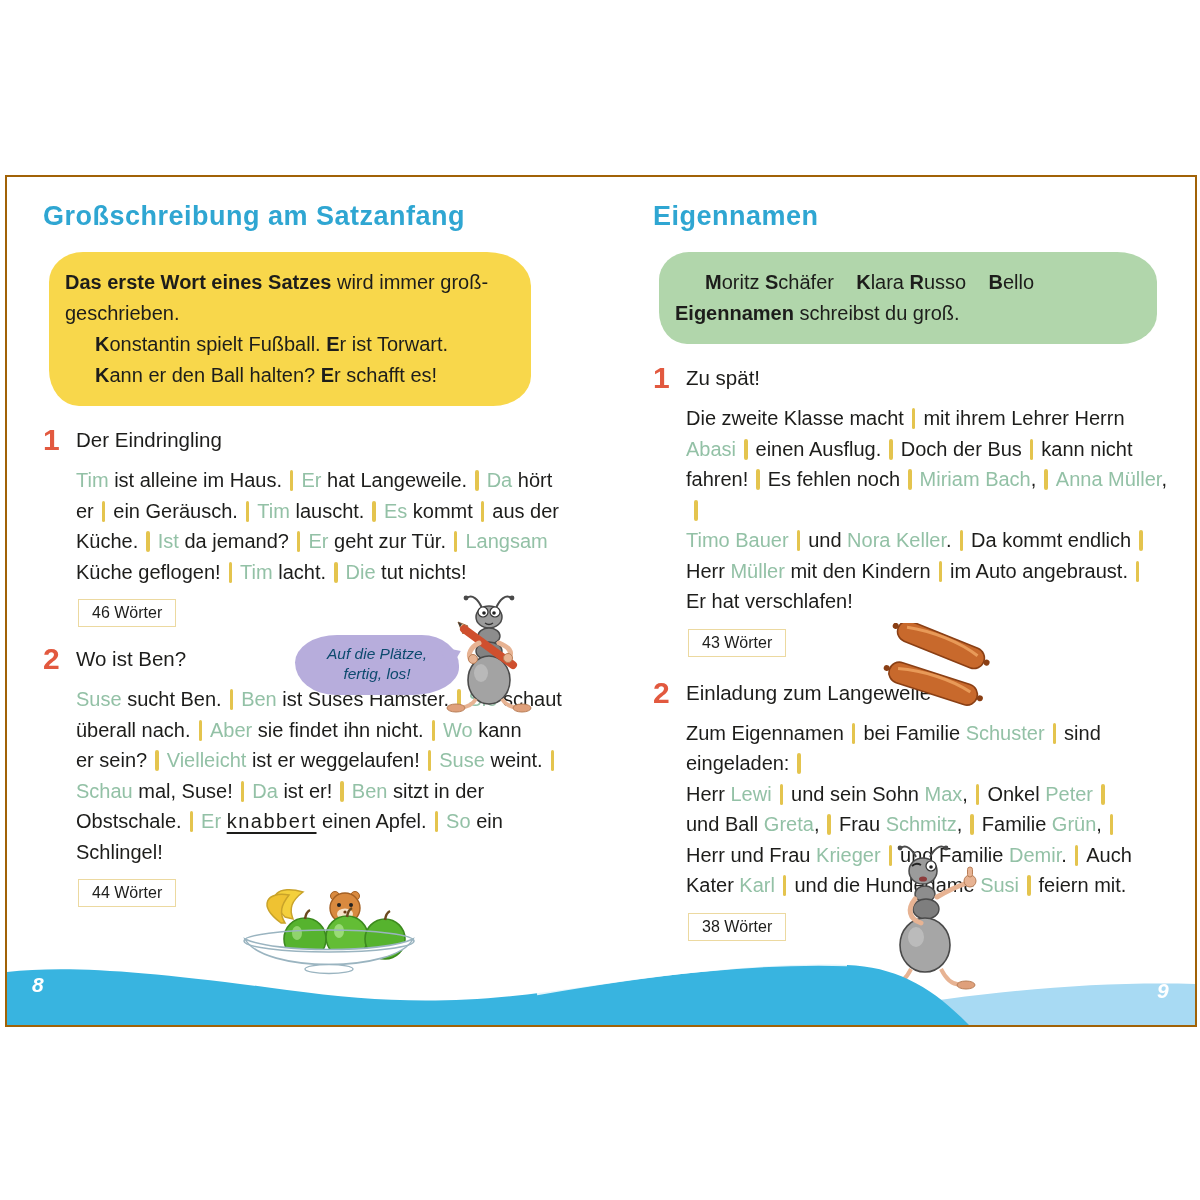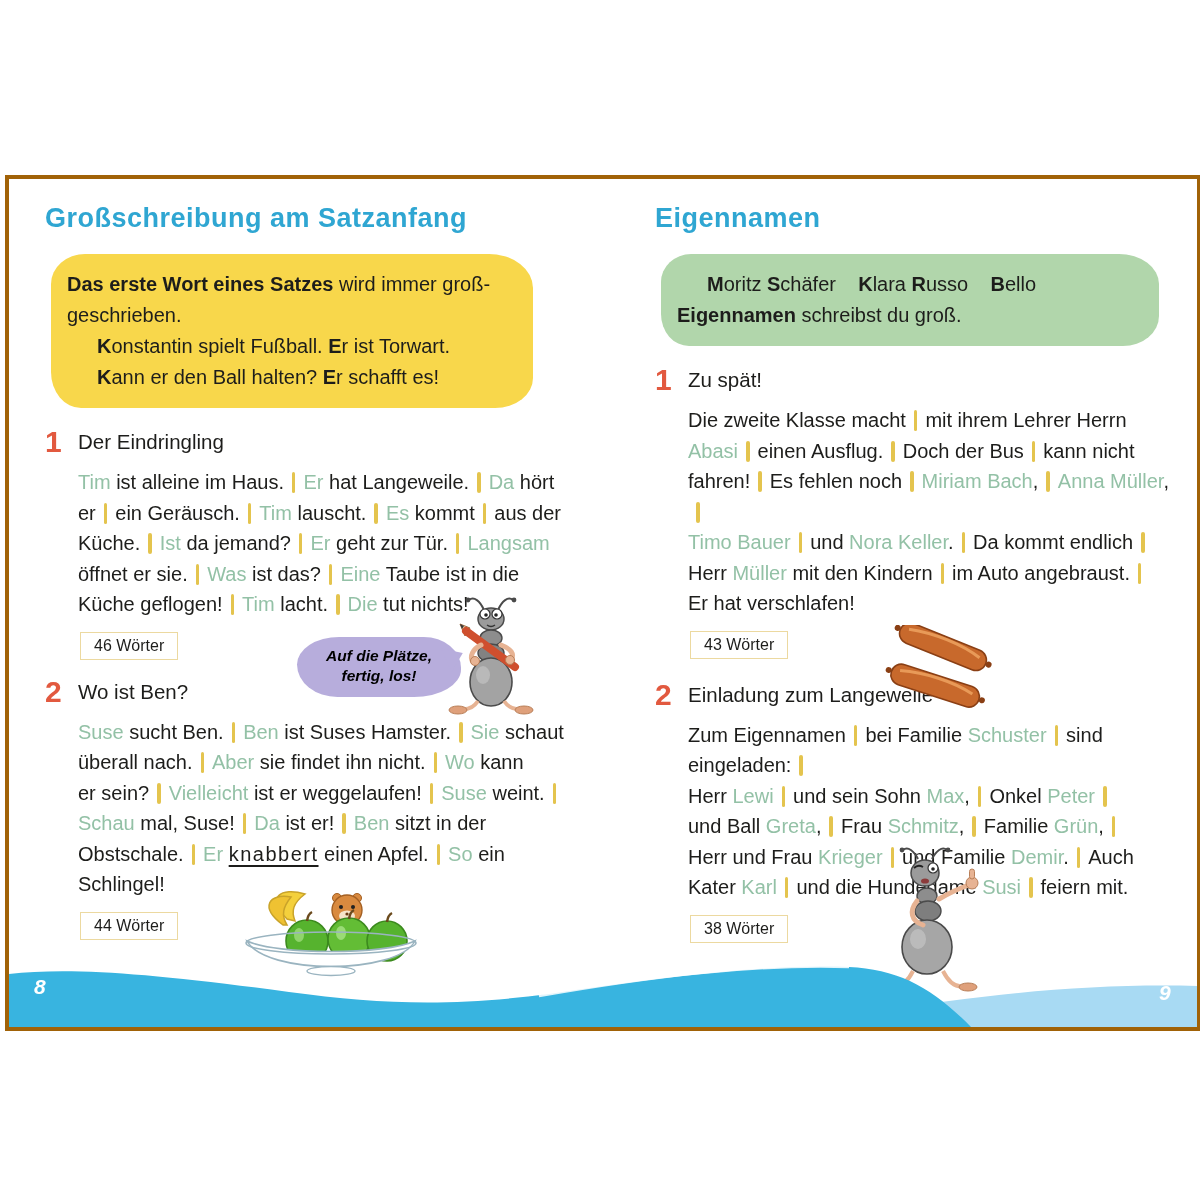--- a/index.html
+++ b/index.html
@@ -1,19 +1,19 @@
 <!DOCTYPE html>
 <html style="--title_cyan: #2fa6d2; --green_word: #93c1a6; --divider_gold: #e4c44e; --info_yellow: #f8d74b; --info_green: #b1d6ab; --ex_number: #e2593f; --badge_border: #ecd9a0; --bubble_purple: #b7addc; --wave_main: #38b4e0; --wave_light: #a8daf3; --text_dark: #1d1d1b;"><head>
 <meta charset="utf-8">
 <style>
   html,body{margin:0;padding:0;background:#ffffff;}
   .stage{position:relative;width:1200px;height:1200px;background:#ffffff;
          font-family:"Liberation Sans",sans-serif;color:var(--text_dark);overflow:hidden;}
   .book{position:absolute;left:5px;top:175px;width:1188px;height:848px;
-        background:#ffffff;border:4px solid #a16207;overflow:hidden;}
+        background:#ffffff;border:2px solid #a16207;overflow:hidden;}
   .col{position:absolute;top:24px;}
   .col-left{left:36px;width:540px;}
   .col-right{left:646px;width:528px;}
   .sec-title{font-size:27px;font-weight:bold;color:var(--title_cyan);letter-spacing:0.5px;margin-bottom:20px;}
   .rulebox{font-size:20px;line-height:31px;padding:15px 22px 15px 16px;margin-bottom:22px;}
   .rulebox.yellow{background:var(--info_yellow);margin-left:6px;width:444px;
         border-radius:34px 44px 38px 30px / 30px 34px 30px 36px;}
   .rulebox.green{background:var(--info_green);margin-left:6px;width:460px;
         border-radius:30px 40px 36px 28px / 28px 30px 30px 32px;}
   .ex{position:relative;padding-left:33px;margin-bottom:10px;}
@@ -23,22 +23,22 @@
   .tline{white-space:pre-wrap;}
   .tline.ind{padding-left:30px;}
   .g{color:var(--green_word);}
   .b{font-weight:bold;}
   .u{text-decoration:underline;text-underline-offset:4px;letter-spacing:1.5px;}
   .d{display:inline-block;width:3.5px;height:21px;background:var(--divider_gold);
      border-radius:2px;margin:0 8px;vertical-align:-4px;}
   .badge{display:inline-block;border:1.5px solid var(--badge_border);background:#fff;
          padding:4px 13px;font-size:16px;margin:12px 16px 10px 2px;color:var(--text_dark);}
   .bubble{position:absolute;left:288px;top:458px;width:152px;padding:9px 6px 11px 6px;
-          background:var(--bubble_purple);text-align:center;font-size:15.5px;font-weight:bold;
-          font-style:italic;line-height:20px;color:#000000;
+          background:var(--bubble_purple);text-align:center;font-size:15.5px;font-weight:normal;
+          font-style:italic;line-height:20px;color:#0c4a6e;
           border-radius:52px 46px 58px 50px / 34px 38px 34px 40px;}
   .bubble:after{content:'';position:absolute;right:-15px;top:4px;width:0;height:0;
           border:13px solid transparent;border-left:18px solid var(--bubble_purple);
           transform:rotate(-24deg);}
   .illus{position:absolute;}
   .wave{position:absolute;left:0;bottom:0;width:1188px;height:80px;}
   .pgnum{position:absolute;color:#ffffff;font-size:21px;font-style:italic;font-weight:bold;z-index:3;}
   .pg-left{left:25px;top:796px;}
   .pg-right{left:1150px;top:802px;}
 </style>
@@ -57,21 +57,20 @@
           <div class="tline ind"><span class="b">K</span><span class="">ann er den Ball halten? </span><span class="b">E</span><span class="">r schafft es!</span></div>
         </div>
 
       <div class="ex">
         <span class="ex-num">1</span>
         <div class="ex-head">Der Eindringling</div>
         <div class="ex-body">
             <div class="tline"><span class="g">Tim</span><span class=""> ist alleine im Haus.</span><span class="d"></span><span class="g">Er</span><span class=""> hat Langeweile.</span><span class="d"></span><span class="g">Da</span><span class=""> hört</span></div>
             <div class="tline"><span class="">er</span><span class="d"></span><span class="">ein Geräusch.</span><span class="d"></span><span class="g">Tim</span><span class=""> lauscht.</span><span class="d"></span><span class="g">Es</span><span class=""> kommt</span><span class="d"></span><span class="">aus der</span></div>
             <div class="tline"><span class="">Küche.</span><span class="d"></span><span class="g">Ist</span><span class=""> da jemand?</span><span class="d"></span><span class="g">Er</span><span class=""> geht zur Tür.</span><span class="d"></span><span class="g">Langsam</span></div>
-            <div class="tline"><span class="">öffnet er sie.</span><span class="d"></span><span class="g">Was</span><span class=""> ist das?</span><span class="d"></span><span class="g">Eine</span><span class=""> Taube ist in die</span></div>
             <div class="tline"><span class="">Küche geflogen!</span><span class="d"></span><span class="g">Tim</span><span class=""> lacht.</span><span class="d"></span><span class="g">Die</span><span class=""> tut nichts!</span></div>
           </div>
         <span class="badge">46 Wörter</span>
       </div>
 
       <div class="ex">
         <span class="ex-num">2</span>
         <div class="ex-head">Wo ist Ben?</div>
         <div class="ex-body">
             <div class="tline"><span class="g">Suse</span><span class=""> sucht Ben.</span><span class="d"></span><span class="g">Ben</span><span class=""> ist Suses Hamster.</span><span class="d"></span><span class="g">Sie</span><span class=""> schaut</span></div>

